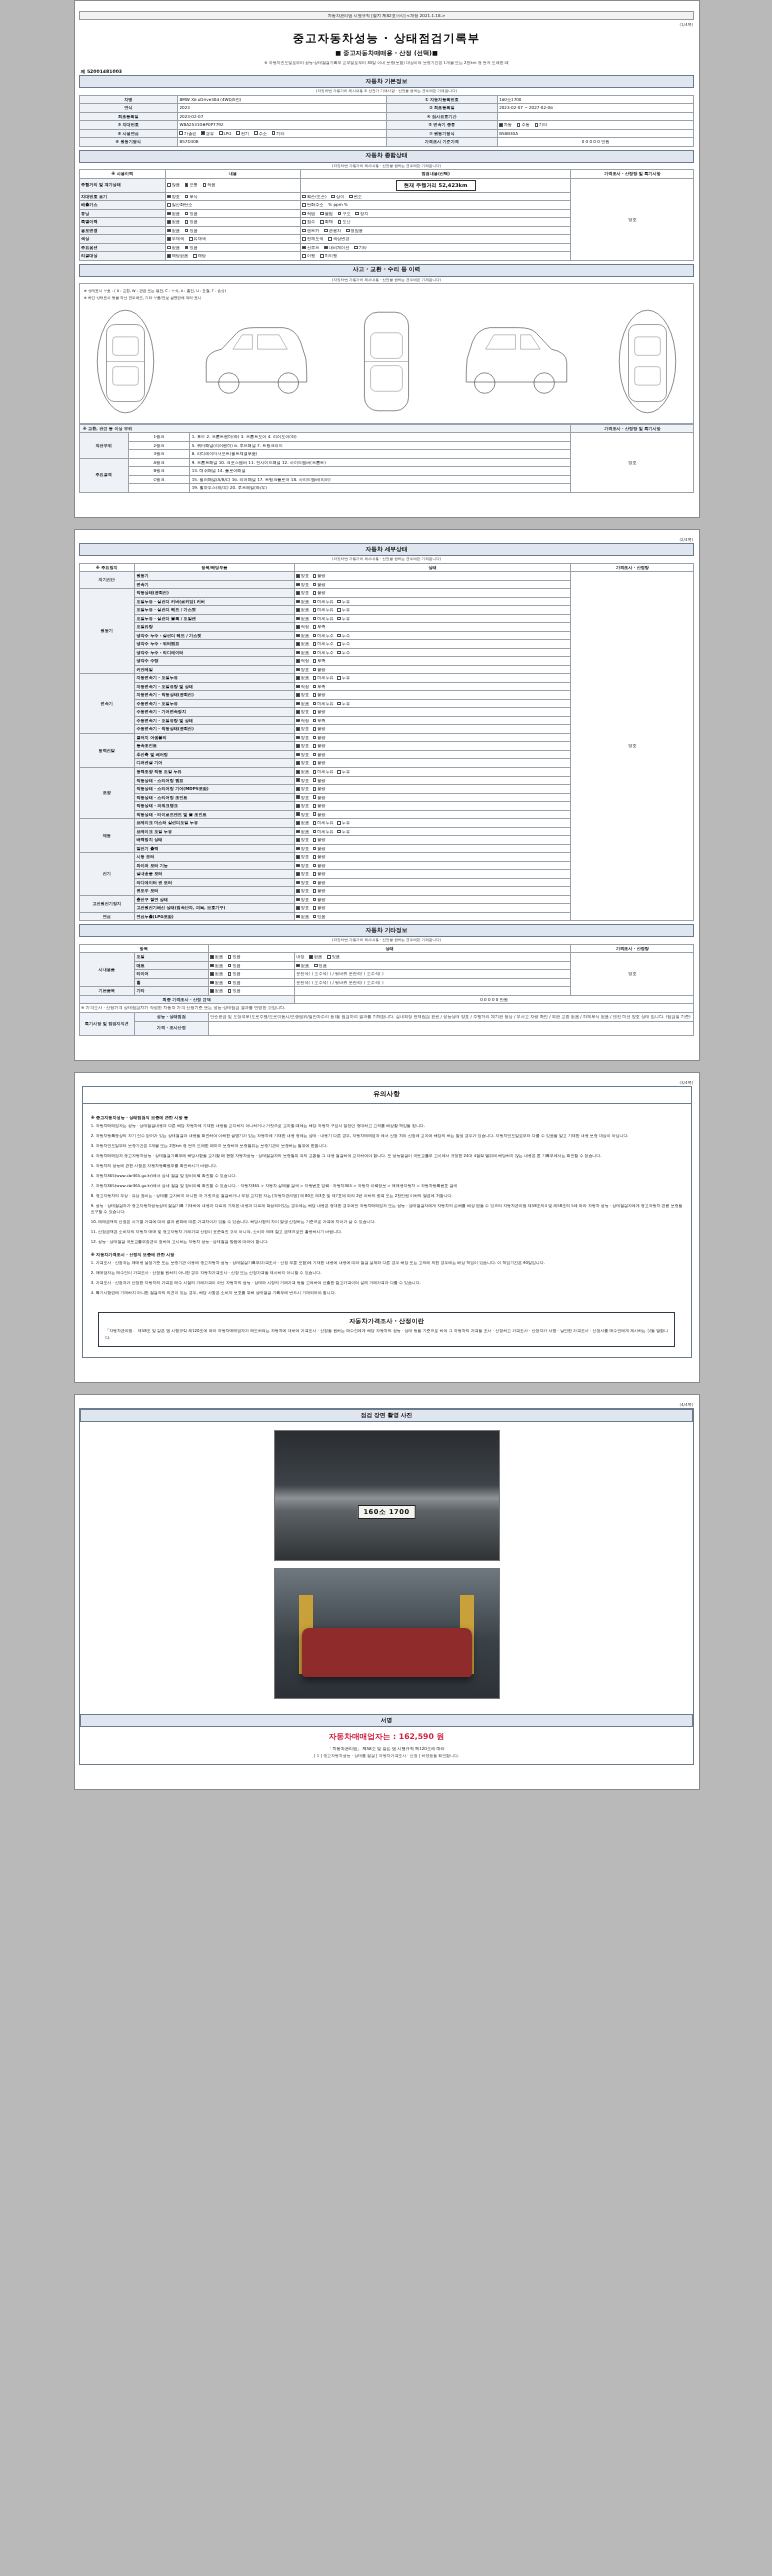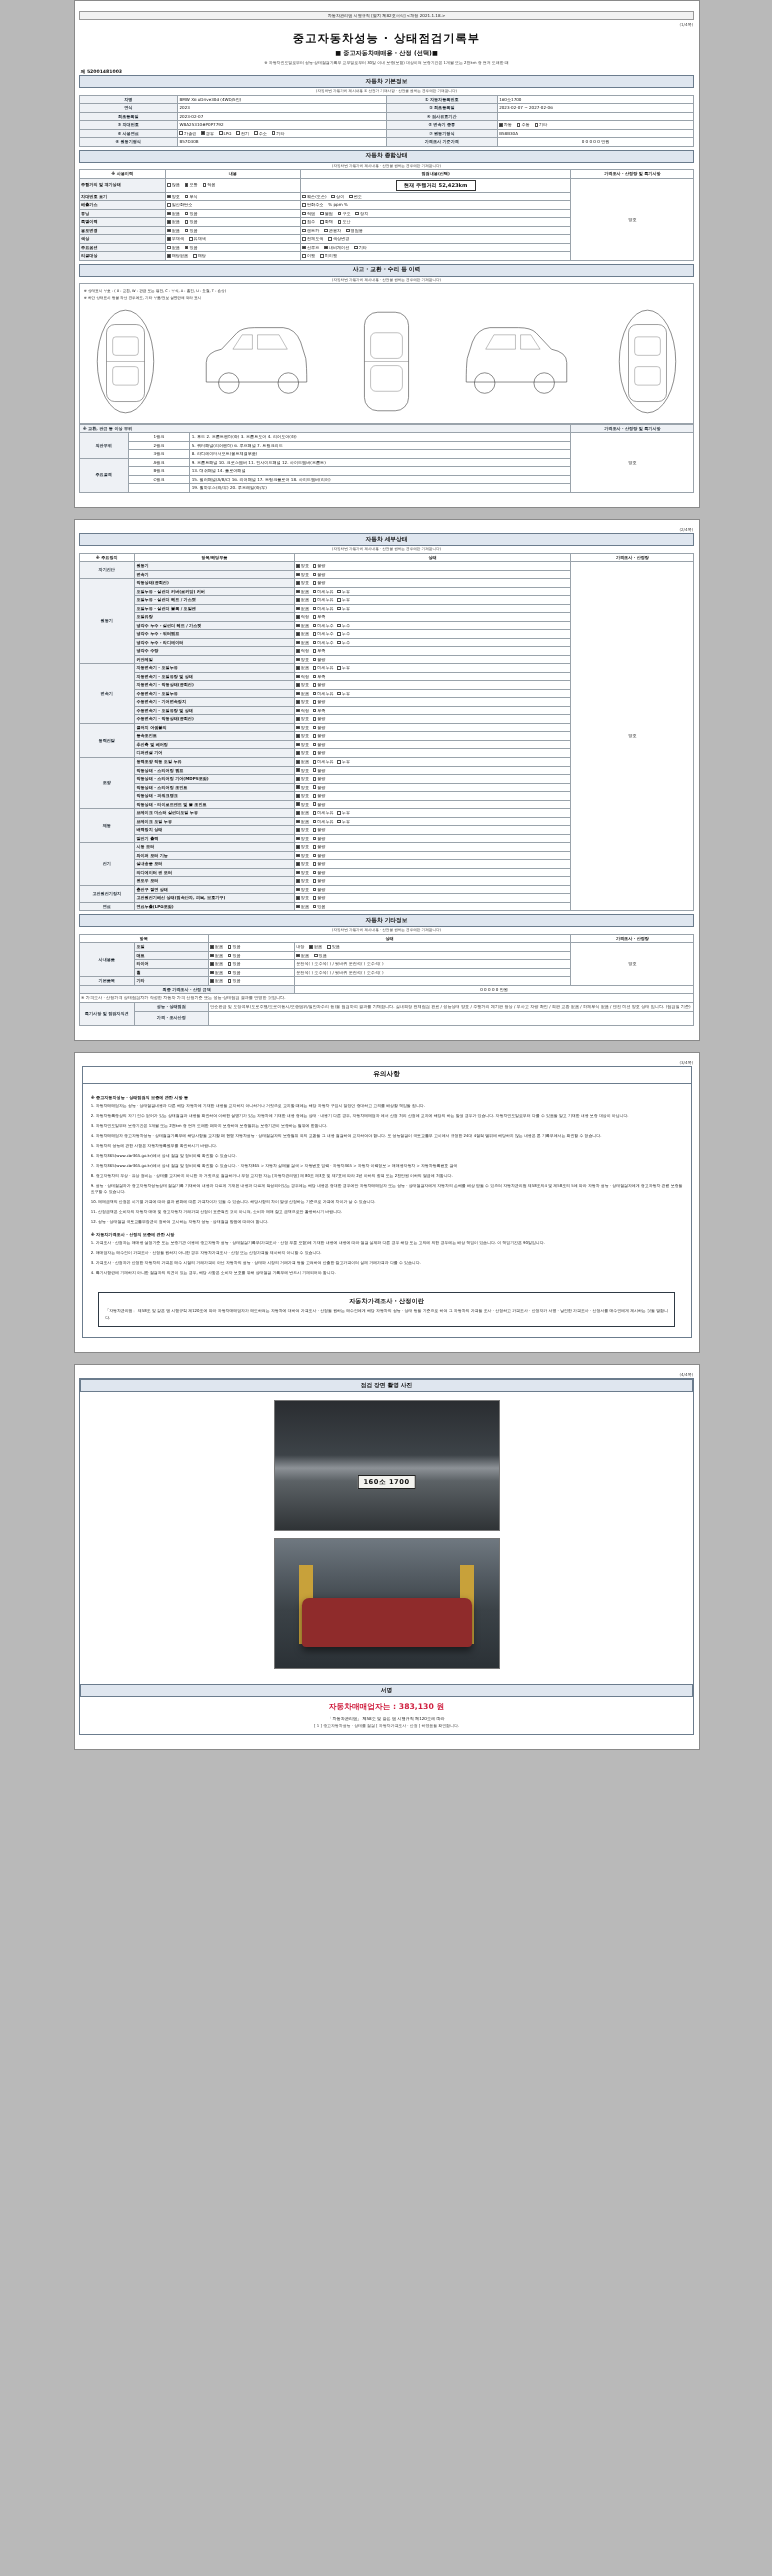--- a/index.html
+++ b/index.html
@@ -12,21 +12,21 @@
     color:#111;
   }
   .page {
     width:626px;
     margin:0 auto;
     background:#ffffff;
     border:0.5px solid #8a8a8a;
     padding:0;
   }
   .page + .page { margin-top:11.3px; }
-  .pagewrap { padding-top:7.2px; padding-bottom:14px; }
+  .pagewrap { padding-top:7.2px; padding-bottom:24px; }
 
   .topnote {
     font-size:4.1px; color:#222; text-align:center;
     border:0.5px solid #999; background:#f2f2f2;
     padding:1px 0; margin:3.1px 4.1px 2.1px 4.1px;
   }
   .pagecode { text-align:right; font-size:4.1px; color:#444; padding:0 5.2px 1px 0; }
 
   .title-blk { text-align:center; padding:3.1px 0 1px 0; }
   .title-main { font-size:11.3px; font-weight:bold; letter-spacing:1px; }
@@ -759,19 +759,19 @@
       </div>
       <div class="photo ph2">
         <div class="lift-l"></div>
         <div class="lift-r"></div>
         <div class="carbody"></div>
       </div>
     </div>
     <div class="sign-head">서명</div>
     <div class="price-line">
       <span>자동차매매업자는 :</span>
-      <span>383,130 원</span>
+      <span>162,590 원</span>
     </div>
     <div class="foot-line">「자동차관리법」 제58조 및 같은 법 시행규칙 제120조에 따라</div>
     <div class="foot-line2">[ 1 ] 중고자동차성능 · 상태를 점검 [ 자동차가격조사 · 산정 ] 하였음을 확인합니다.</div>
   </div>
 </div>
 
 
 </body></html>

